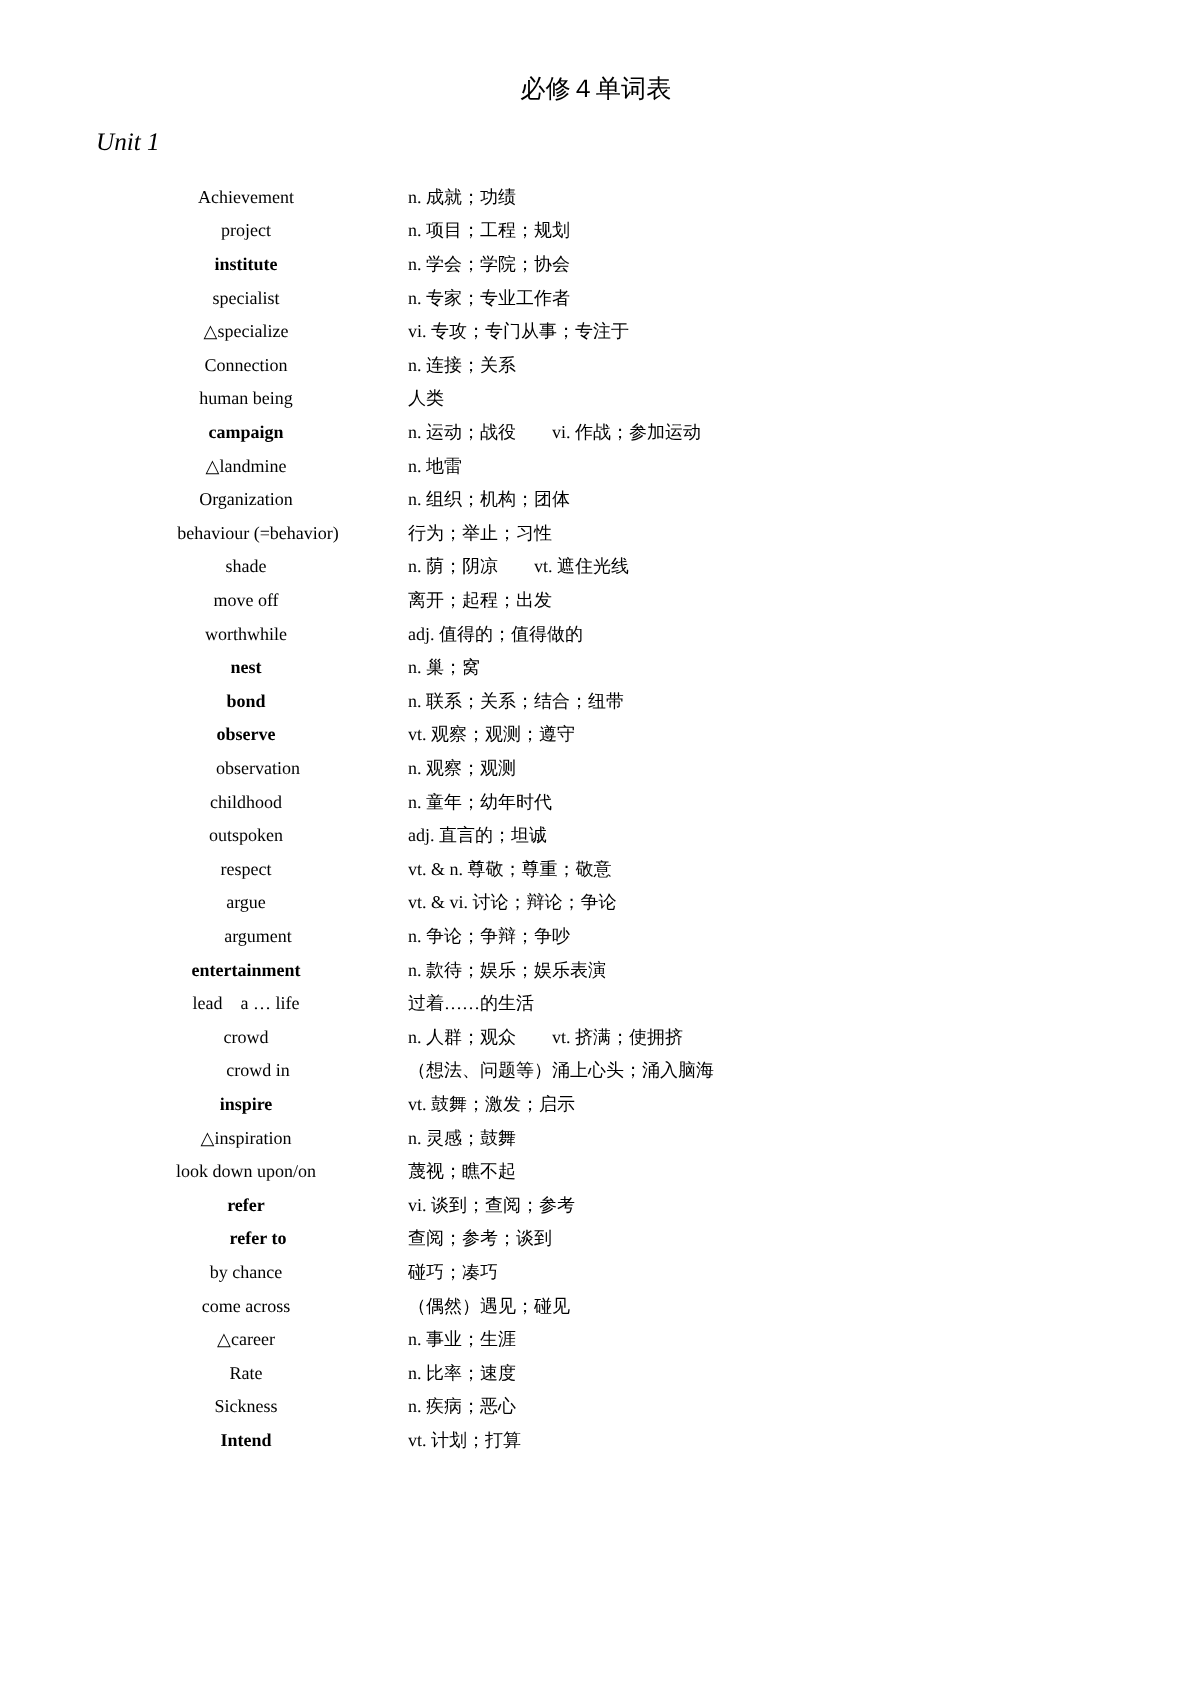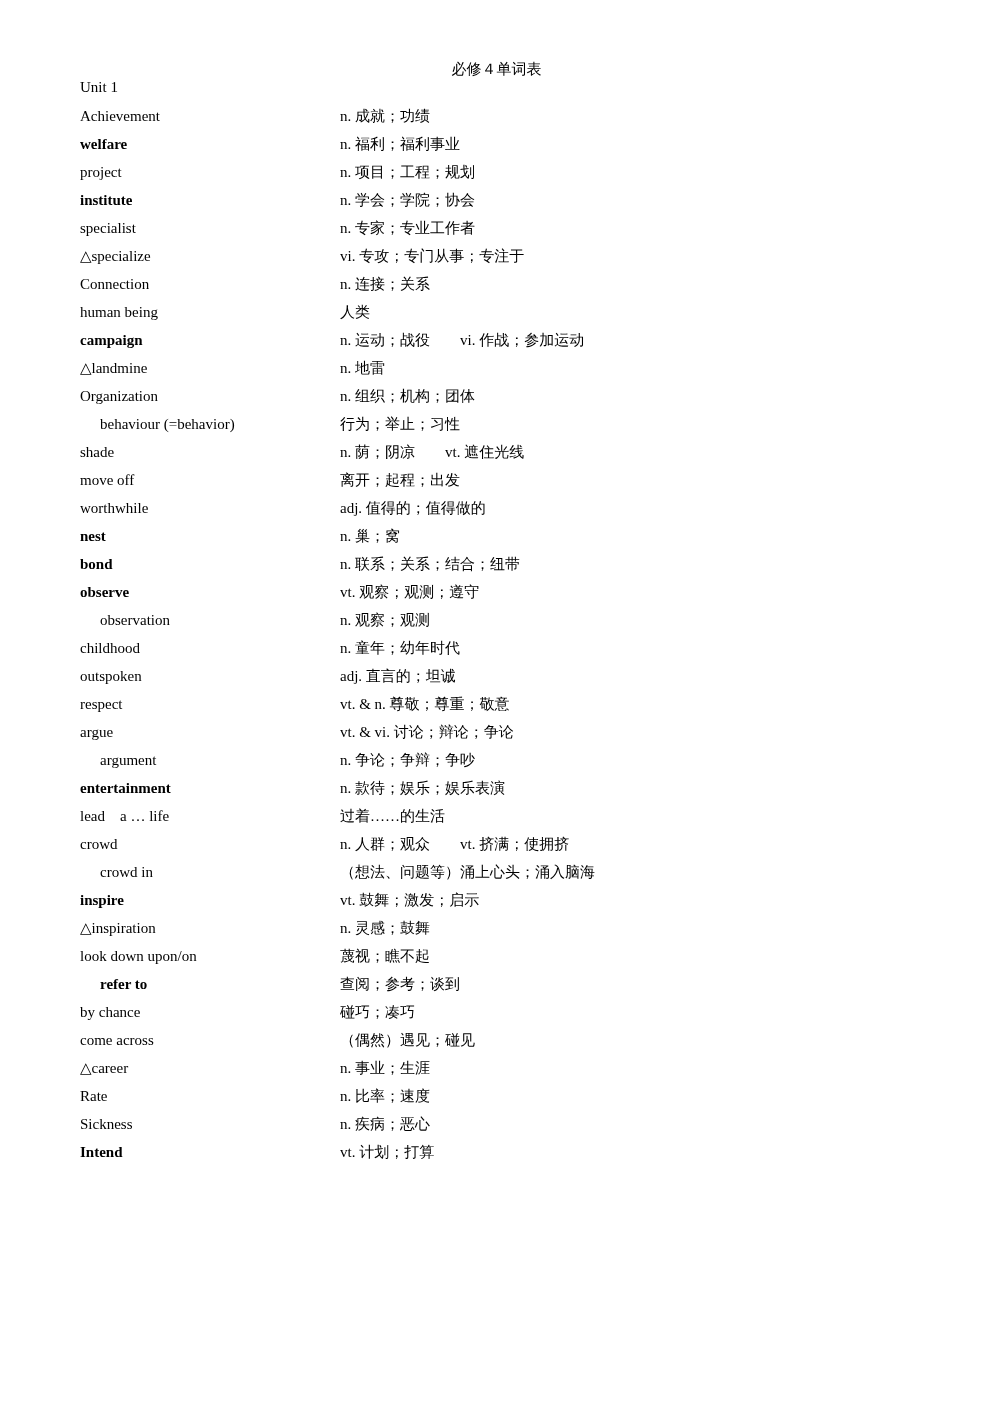--- a/index.html
+++ b/index.html
@@ -11,60 +11,58 @@
       background: #fff;
       font-family: "SimSun", "宋体", serif;
       font-size: 15px;
       color: #000;
       width: 993px;
       min-height: 1404px;
       padding: 60px 80px;
     }
     .page-title {
       text-align: center;
-      font-size: 15px;
-      margin-bottom: 0;
+      font-size: 21px;
+      margin-bottom: 18px;
     }
     .unit-label {
-      font-size: 15px;
-      margin-bottom: 6px;
+      font-size: 21px;
+      margin-bottom: 20px;
+      font-style: italic;
     }
     .vocab-table {
       width: 100%;
       border-collapse: collapse;
     }
     .vocab-table tr td {
       padding: 2px 0;
       vertical-align: top;
       font-size: 15px;
       line-height: 1.6;
     }
     .vocab-table tr td:first-child {
       width: 260px;
       padding-right: 10px;
+      text-align: center;
     }
   </style>
 </head>
 <body>
 
 <div class="page-title">必修４单词表</div>
 
 <div class="unit-label">Unit 1</div>
 
 <table class="vocab-table">
   <tbody id="vocab-body">
       <tr>
         <td>Achievement</td>
         <td>n. 成就；功绩</td>
       </tr>
       <tr>
-        <td><b>welfare</b></td>
-        <td>n. 福利；福利事业</td>
-      </tr>
-      <tr>
         <td>project</td>
         <td>n. 项目；工程；规划</td>
       </tr>
       <tr>
         <td><b>institute</b></td>
         <td>n. 学会；学院；协会</td>
       </tr>
       <tr>
         <td>specialist</td>
         <td>n. 专家；专业工作者</td>
@@ -167,20 +165,24 @@
       </tr>
       <tr>
         <td>△inspiration</td>
         <td>n. 灵感；鼓舞</td>
       </tr>
       <tr>
         <td>look down upon/on</td>
         <td>蔑视；瞧不起</td>
       </tr>
       <tr>
+        <td><b>refer</b></td>
+        <td>vi. 谈到；查阅；参考</td>
+      </tr>
+      <tr>
         <td style="padding-left: 20px; font-weight: bold;">refer to</td>
         <td>查阅；参考；谈到</td>
       </tr>
       <tr>
         <td>by chance</td>
         <td>碰巧；凑巧</td>
       </tr>
       <tr>
         <td>come across</td>
         <td>（偶然）遇见；碰见</td>

